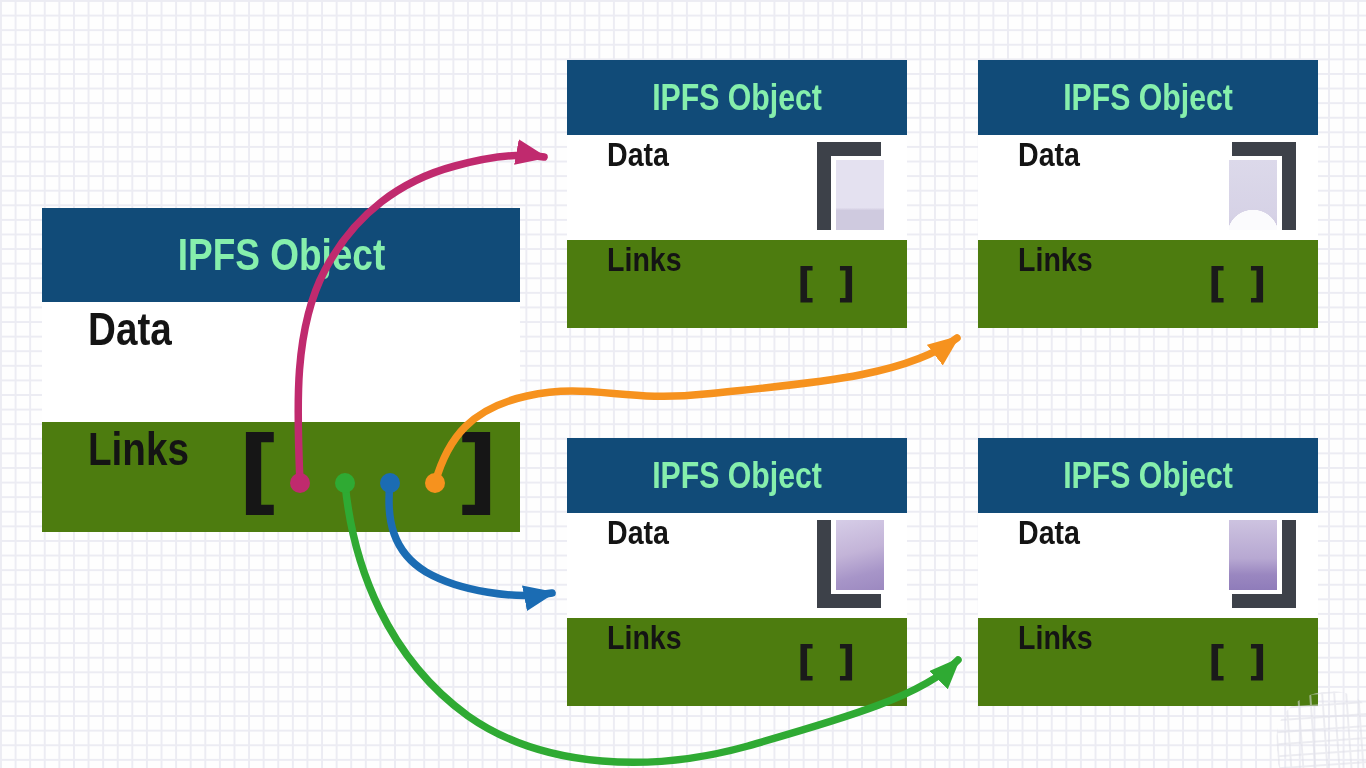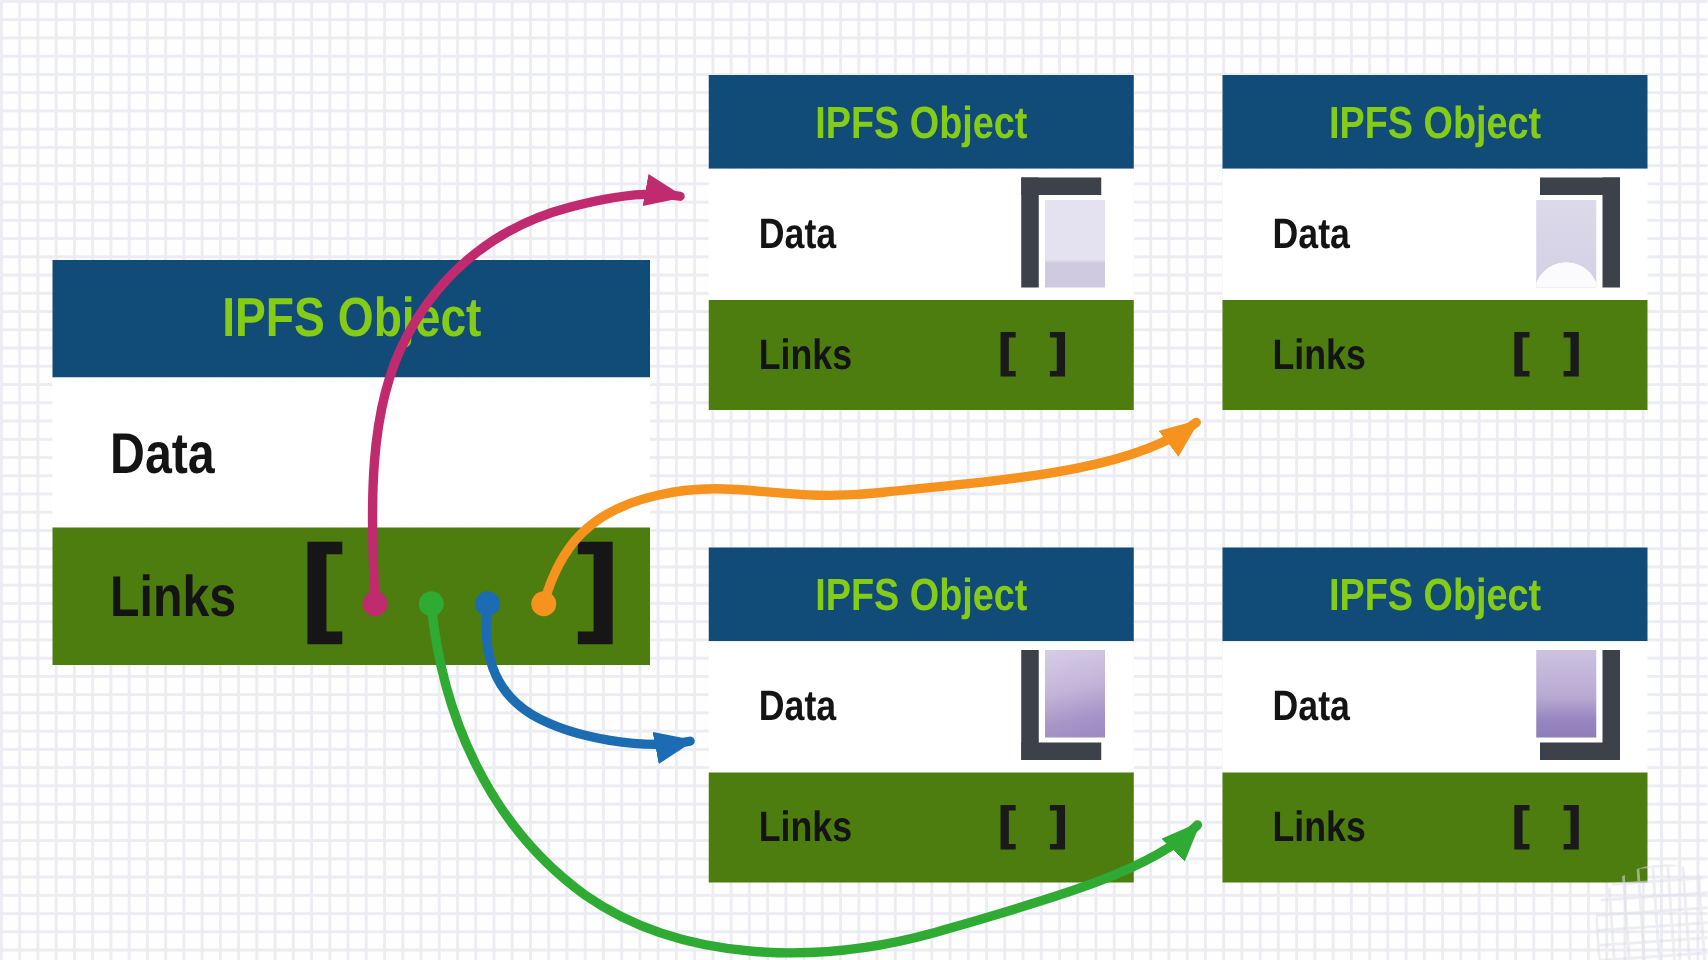--- a/index.html
+++ b/index.html
@@ -8,24 +8,24 @@
     background-color:#fefefe;
     background-image:
       linear-gradient(#ececf3 2px, transparent 2px),
       linear-gradient(90deg, #ececf3 2px, transparent 2px);
     background-size:14.6px 14.6px;
     font-family:"Liberation Sans", sans-serif;
     color:#141414;
   }
   .box{position:absolute;}
   .hdr{
-    background:#114b78;color:#84cc16;display:flex;align-items:center;justify-content:center;
+    background:#114b78;color:#86efac;display:flex;align-items:center;justify-content:center;
     font-weight:bold;
   }
-  .row{display:flex;align-items:center;position:relative;}
+  .row{display:flex;align-items:flex-start;position:relative;}
   .row.data{background:#ffffff;}
   .row.links{background:#4d7c0f;}
   .cx{display:inline-block;transform:scaleX(.84);transform-origin:50% 50%;white-space:nowrap;}
   .cxl{display:inline-block;transform:scaleX(.84);transform-origin:0 50%;white-space:nowrap;}
 
   
   .root-box{left:42px;top:208px;width:478px;}
   .root-box .hdr{height:94px;font-size:44px;}
   .root-box .row.data{height:120px;font-size:46px;font-weight:bold;padding-left:46px;box-sizing:border-box;}
   .root-box .row.links{height:110px;font-size:46px;font-weight:bold;padding-left:46px;box-sizing:border-box;}

